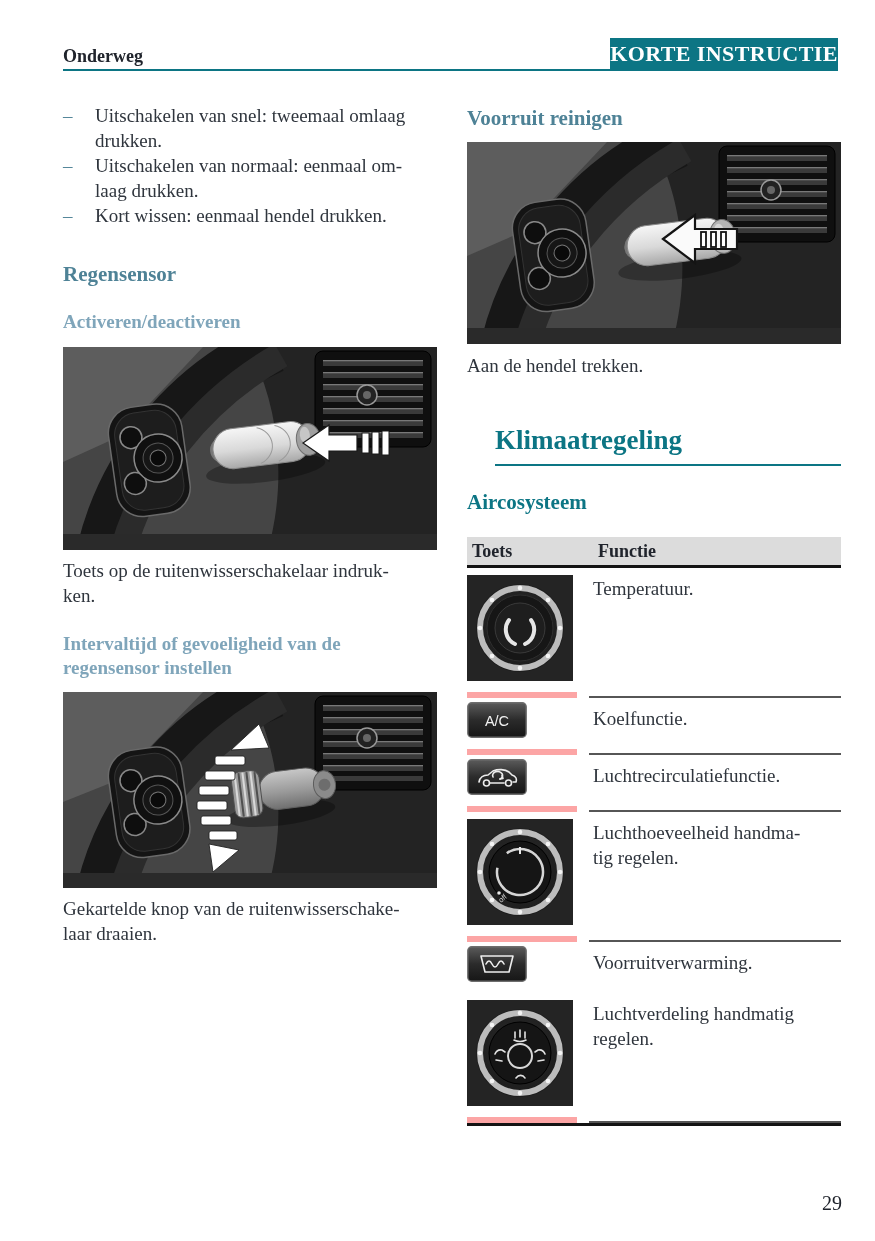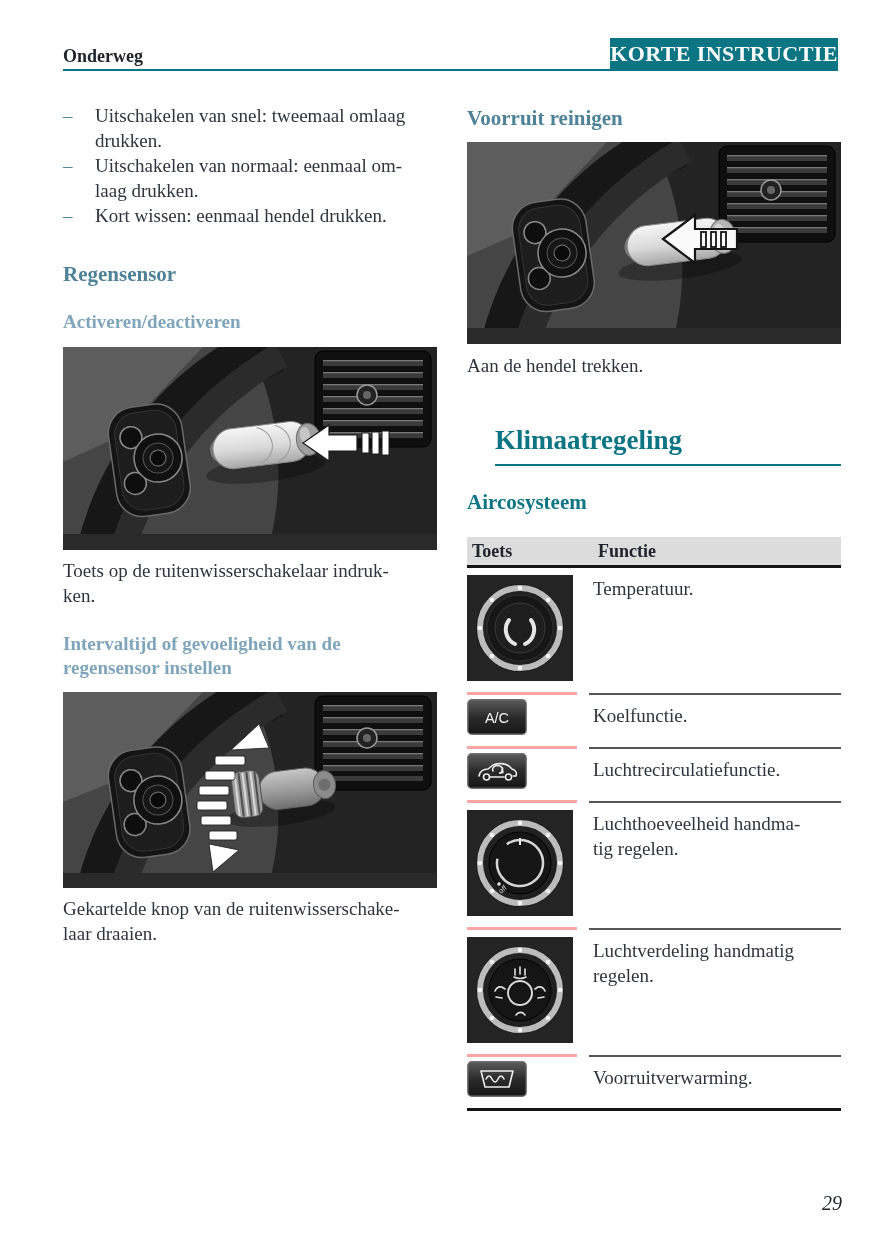--- a/index.html
+++ b/index.html
@@ -34,27 +34,27 @@
   .h3{font-size:19px;line-height:24px;font-weight:bold;color:#7fa5ba;}
 
   .figure{display:block;background:#454545;}
 
   
   .ctable{margin-top:22px;width:374px;}
   .thead{display:flex;background:#dcdcdc;border-bottom:3px solid #141414;height:28px;align-items:center;}
   .thead .hc1{width:110px;padding-left:5px;font-size:18px;font-weight:bold;color:#20242c;}
   .thead .hc2{flex:1;margin-left:12px;padding-left:4px;font-size:18px;font-weight:bold;color:#20242c;}
   .trow{display:flex;align-items:stretch;}
-  .tc1{width:110px;flex:none;border-bottom:3px solid #fca5a5;padding:7px 0 7px 0;}
+  .tc1{width:110px;flex:none;border-bottom:6px solid #fca5a5;padding:7px 0 7px 0;}
   .tc2{flex:1;margin-left:12px;border-bottom:2px solid #565656;padding:8px 0 0 4px;font-size:19px;line-height:25px;}
   .trow.last .tc1,.trow.last .tc2{border-bottom:none;}
   .table-bottom{height:3px;background:#141414;}
   .btnpad{padding-top:4px;}
 
-  .page-number{position:absolute;right:33px;top:1192px;font-size:20px;color:#20242c;font-style:italic;}
+  .page-number{position:absolute;right:33px;top:1192px;font-size:20px;color:#20242c;}
 </style>
 </head>
 <body>
 
 <svg width="0" height="0" style="position:absolute" aria-hidden="true">
   <defs>
     <linearGradient id="gStalk" x1="0" y1="0" x2="0" y2="1">
       <stop offset="0" stop-color="#f6f6f6"></stop>
         <stop offset="0.55" stop-color="#d9d9d9"></stop>
         <stop offset="1" stop-color="#a8a8a8"></stop>
@@ -382,20 +382,33 @@
             <circle cx="53" cy="53" r="23" fill="none" stroke="#d5d5d5" stroke-width="2.5" stroke-dasharray="126 18" transform="rotate(-125 53 53)"></circle>
             <line x1="53" y1="28" x2="53" y2="35" stroke="#e8e8e8" stroke-width="2"></line>
             <circle cx="32" cy="74" r="1.8" fill="#e8e8e8"></circle>
             <text x="34" y="84" font-family="Liberation Sans, sans-serif" font-size="7.5" fill="#cfcfcf" transform="rotate(-40 34 84)">off</text>
           </svg>
         </div>
         <div class="tc2 preline">Luchthoeveelheid handma-
 tig regelen.</div>
       </div>
 
+      <div class="trow last">
+        <div class="tc1 btnpad">
+          <svg width="60" height="36" viewBox="0 0 60 36">
+            <rect x="0.8" y="0.8" width="58.4" height="34.4" rx="4" fill="url(#gBtn)" stroke="#6e6e6e" stroke-width="1.4"></rect>
+            <g stroke="#ededed" stroke-width="1.6" fill="none" stroke-linejoin="round" stroke-linecap="round">
+              <path d="M14,10 L46,10 L42,26 L18,26 Z"></path>
+              <path d="M19,18 c2,-4 4,-4 6,0 c2,4 4,4 6,0 c2,-4 4,-4 6,0"></path>
+            </g>
+          </svg>
+        </div>
+        <div class="tc2">Voorruitverwarming.</div>
+      </div>
+
       <div class="trow">
         <div class="tc1">
           <svg width="106" height="106" viewBox="0 0 106 106">
             <rect width="106" height="106" fill="#242424"></rect>
             <circle cx="53" cy="53" r="44" fill="url(#gKnob)"></circle>
             <circle cx="53" cy="53" r="40" fill="none" stroke="#bcbcbc" stroke-width="6"></circle>
             <g fill="#f4f4f4">
               <circle cx="53" cy="13" r="2.3"></circle>
                 <circle cx="81" cy="25" r="2.3"></circle>
                 <circle cx="93" cy="53" r="2.3"></circle>
@@ -415,31 +428,18 @@
               <path d="M78,54 q-2,-5 -7,-4 l-3,2"></path>
               <path d="M77,60 l-6,1"></path>
               <path d="M49,78 q3,-4 7,-2 l2,2"></path>
             </g>
           </svg>
         </div>
         <div class="tc2 preline">Luchtverdeling handmatig
 regelen.</div>
       </div>
 
-      <div class="trow last">
-        <div class="tc1 btnpad">
-          <svg width="60" height="36" viewBox="0 0 60 36">
-            <rect x="0.8" y="0.8" width="58.4" height="34.4" rx="4" fill="url(#gBtn)" stroke="#6e6e6e" stroke-width="1.4"></rect>
-            <g stroke="#ededed" stroke-width="1.6" fill="none" stroke-linejoin="round" stroke-linecap="round">
-              <path d="M14,10 L46,10 L42,26 L18,26 Z"></path>
-              <path d="M19,18 c2,-4 4,-4 6,0 c2,4 4,4 6,0 c2,-4 4,-4 6,0"></path>
-            </g>
-          </svg>
-        </div>
-        <div class="tc2">Voorruitverwarming.</div>
-      </div>
-
       <div class="table-bottom"></div>
     </div>
   </div>
 
   <div class="page-number">29</div>
 </div>
 
 </body></html>

